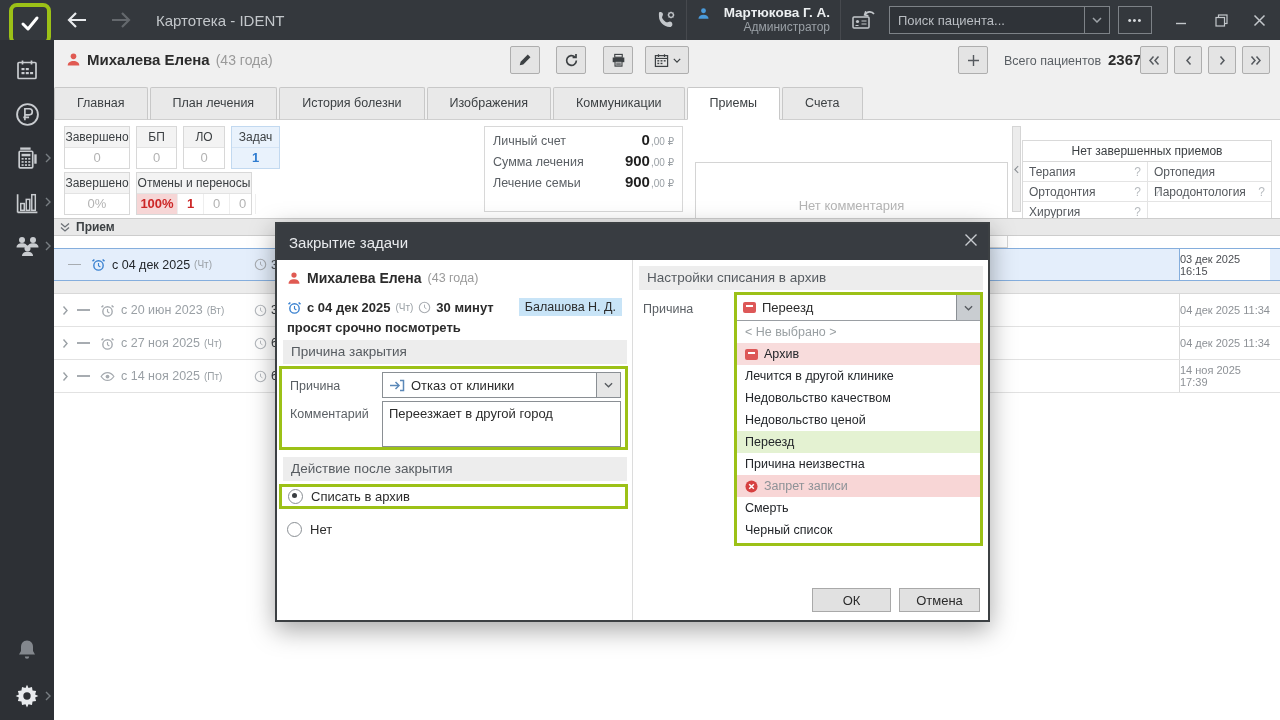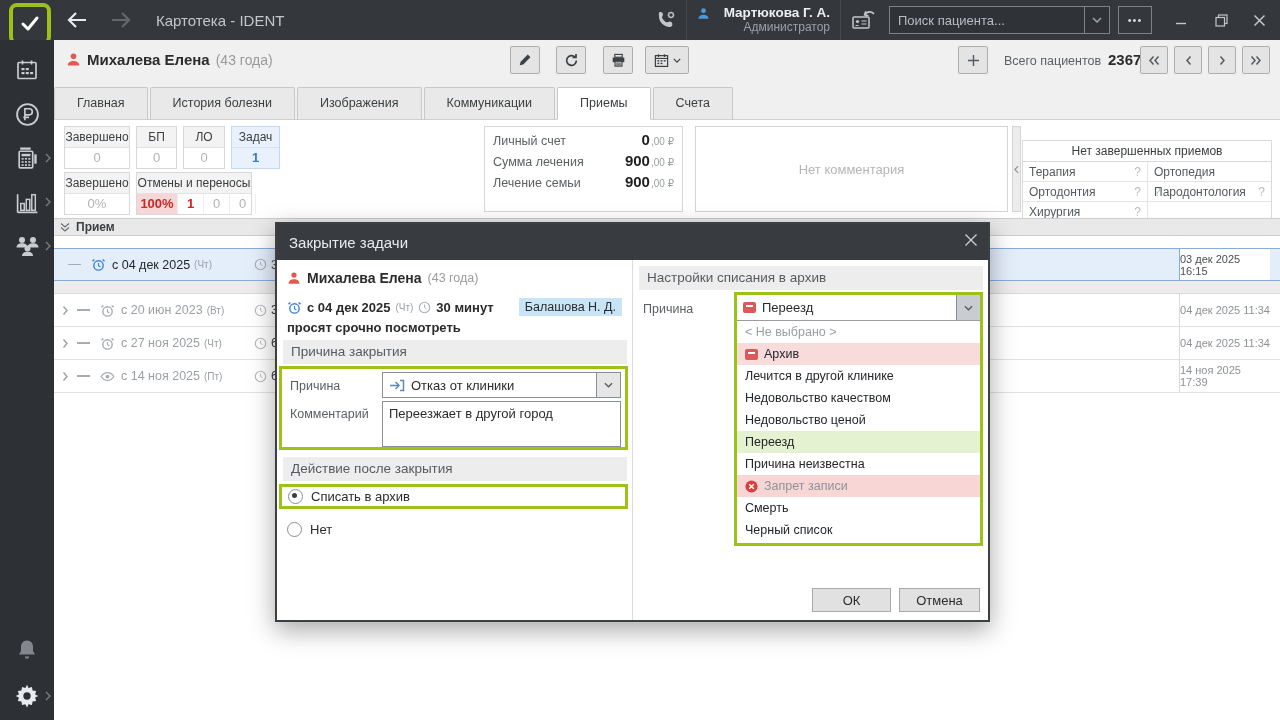--- a/index.html
+++ b/index.html
@@ -60,21 +60,21 @@
   .cancel-cells .red{width:25px;color:#cc2626;font-weight:bold;}
   .cancel-cells .z{width:25px;}
 
   .infobox{position:absolute;border:1px solid #d8d8d8;box-sizing:border-box;background:#fff;}
   .phonebox{background:#f6f6f6;}
   .phonebox .num{position:absolute;left:26px;top:8px;font-size:13px;color:#2b2b2b;}
   .finrow{display:flex;align-items:baseline;padding:4px 8px 0 8px;}
   .finrow .fl{flex:1;font-size:12.5px;color:#5a5f64;}
   .finrow .fi{font-size:15px;font-weight:bold;color:#1f1f1f;}
   .finrow .ff{font-size:10px;color:#9aa0a5;margin-left:1px;}
-  .commentbox{color:#b5b5b5;font-size:13px;display:flex;align-items:center;justify-content:center;border:1px solid #d4d4d4;}
+  .commentbox{color:#b5b5b5;font-size:13px;display:flex;align-items:center;justify-content:center;border:1px solid #d4d4d4;margin-top:36px;}
   .collapse{background:#ececec;border:1px solid #d5d5d5;display:flex;align-items:center;justify-content:center;color:#8a8f94;cursor:pointer;}
 
   .spec-panel{border:1px solid #d9d9d9;box-sizing:border-box;background:#fff;margin-top:14px;}
   .spec-head{height:20px;line-height:20px;text-align:center;font-size:12px;color:#3c4043;border-bottom:1px solid #d9d9d9;}
   .spec-grid{display:grid;grid-template-columns:125px 123px;}
   .spec-cell{height:20px;line-height:20px;border-bottom:1px solid #e4e4e4;border-right:1px solid #e4e4e4;display:flex;padding:0 6px;box-sizing:border-box;}
   .spec-cell .sl{flex:1;font-size:12px;color:#55595e;}
   .spec-cell .sq{color:#b8bcc0;}
 
   
@@ -366,20 +366,21 @@
       <div class="toolbtn" style="left:1188px;width:28px;">
         <svg width="12" height="11" viewBox="0 0 12 10">
             <path d="M1.5 1L5 5 1.5 9M6.5 1L10 5 6.5 9" fill="none" stroke="#55595e" stroke-width="1.5"></path>
           </svg>
       </div>
     </div>
 
     <div class="tabrow">
       <div class="tabs">
         <div class="tab">Главная</div>
+        <div class="tab">План лечения</div>
         <div class="tab">История болезни</div>
         <div class="tab">Изображения</div>
         <div class="tab">Коммуникации</div>
         <div class="tab active">Приемы</div>
         <div class="tab">Счета</div>
       </div>
     </div>
 
     <div class="statbox" style="left:10px;top:86px;width:66px;">
       <span class="lbl">Завершено</span>

